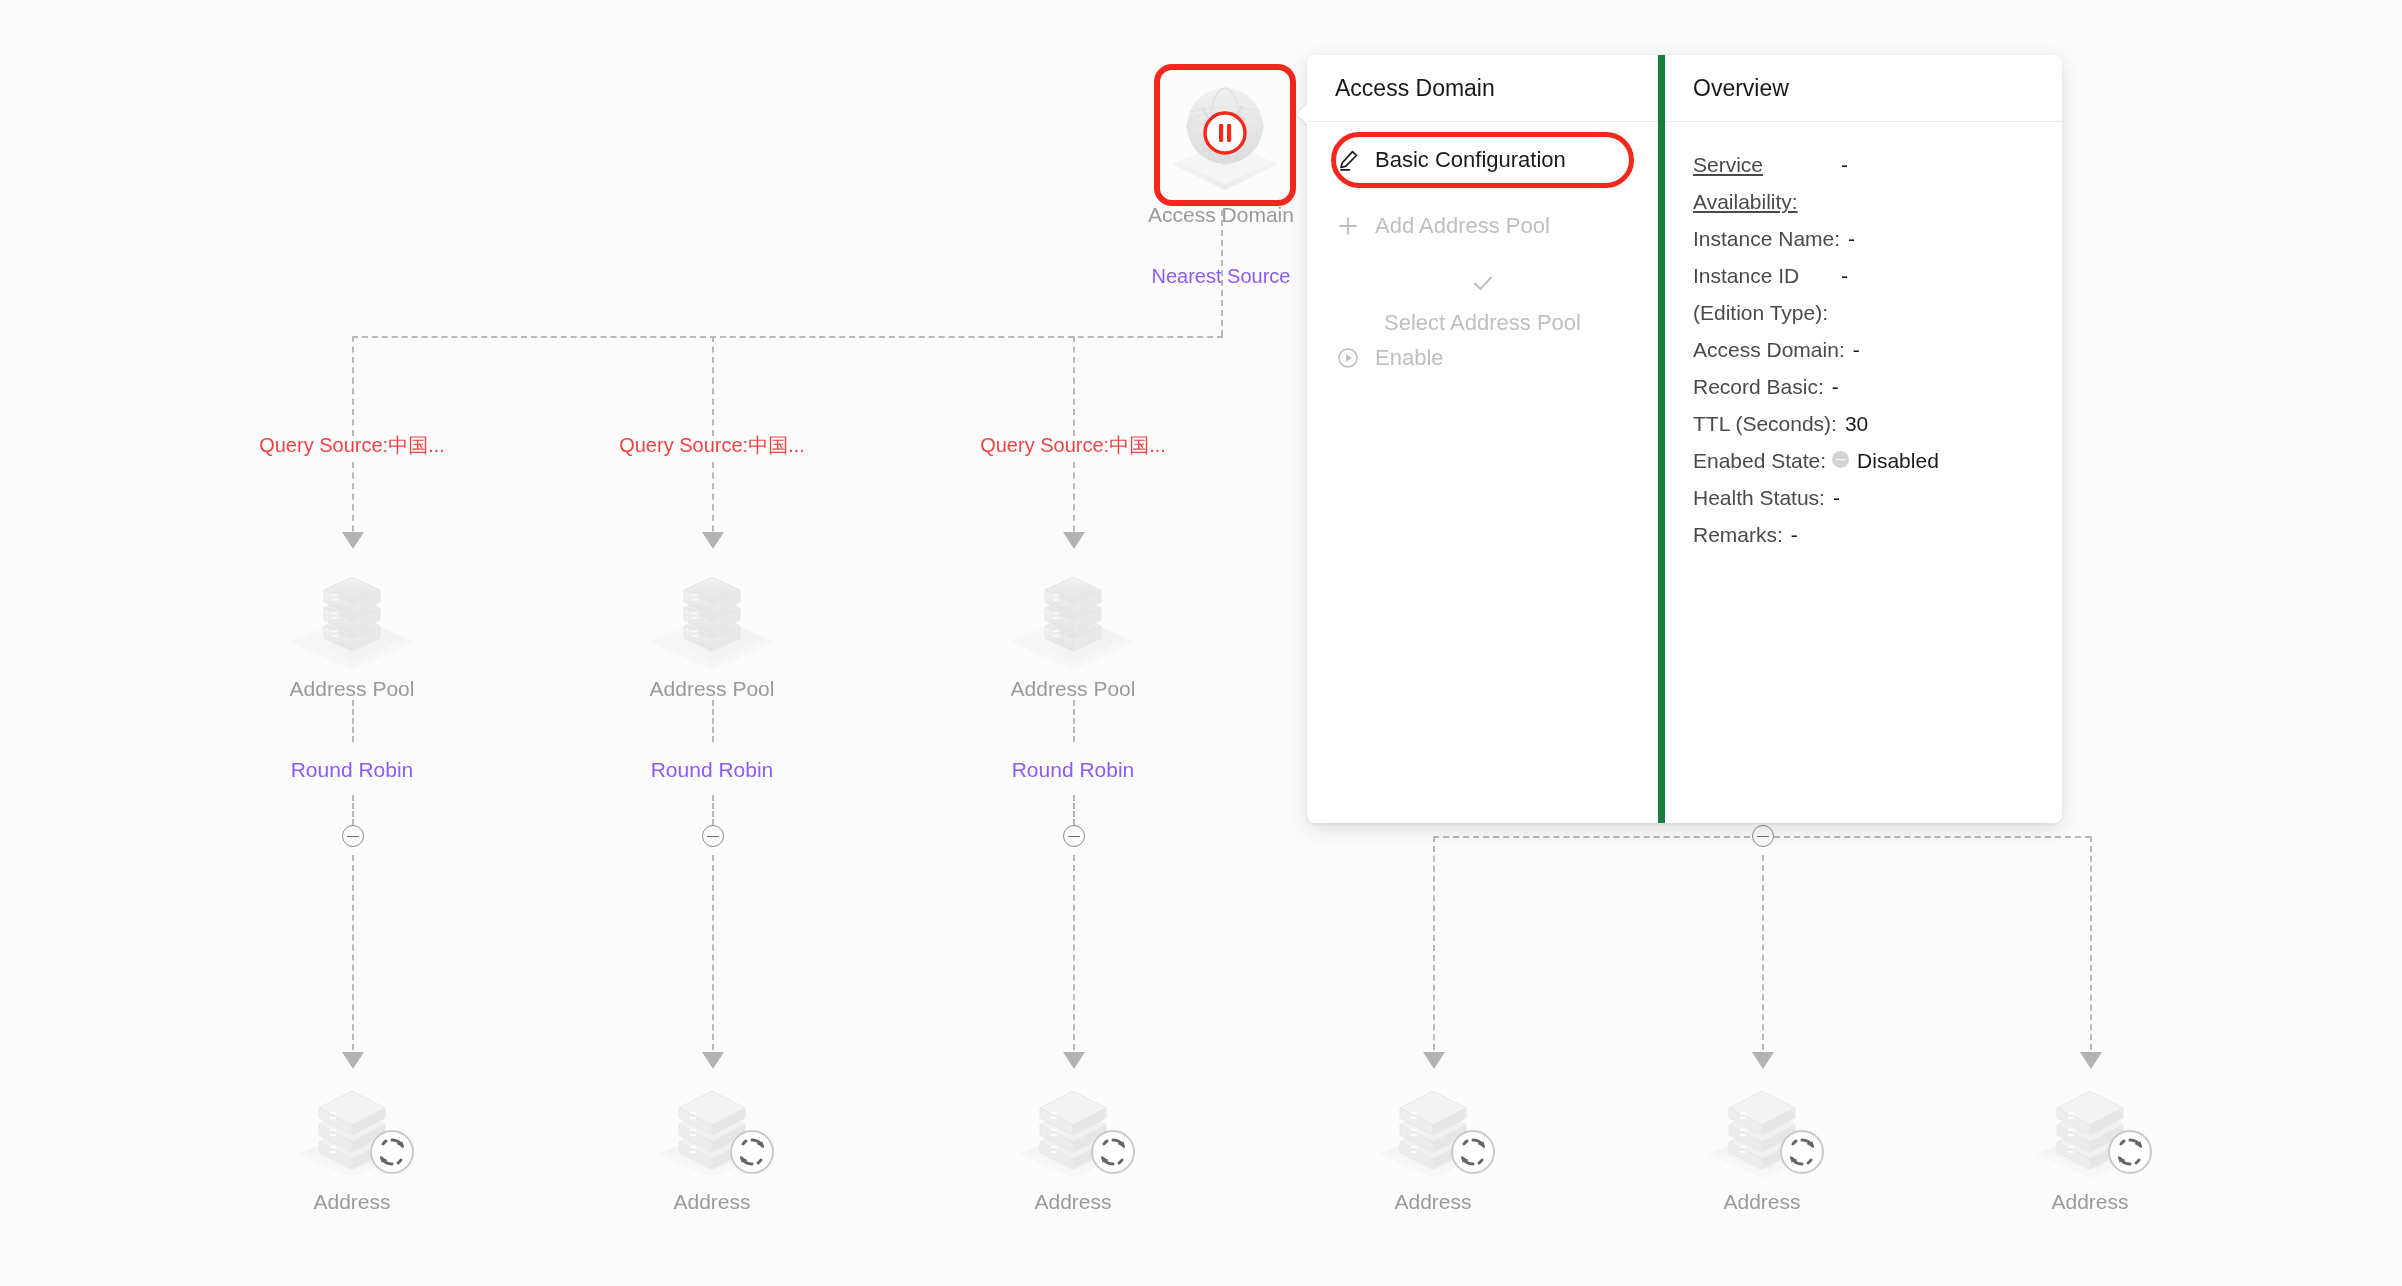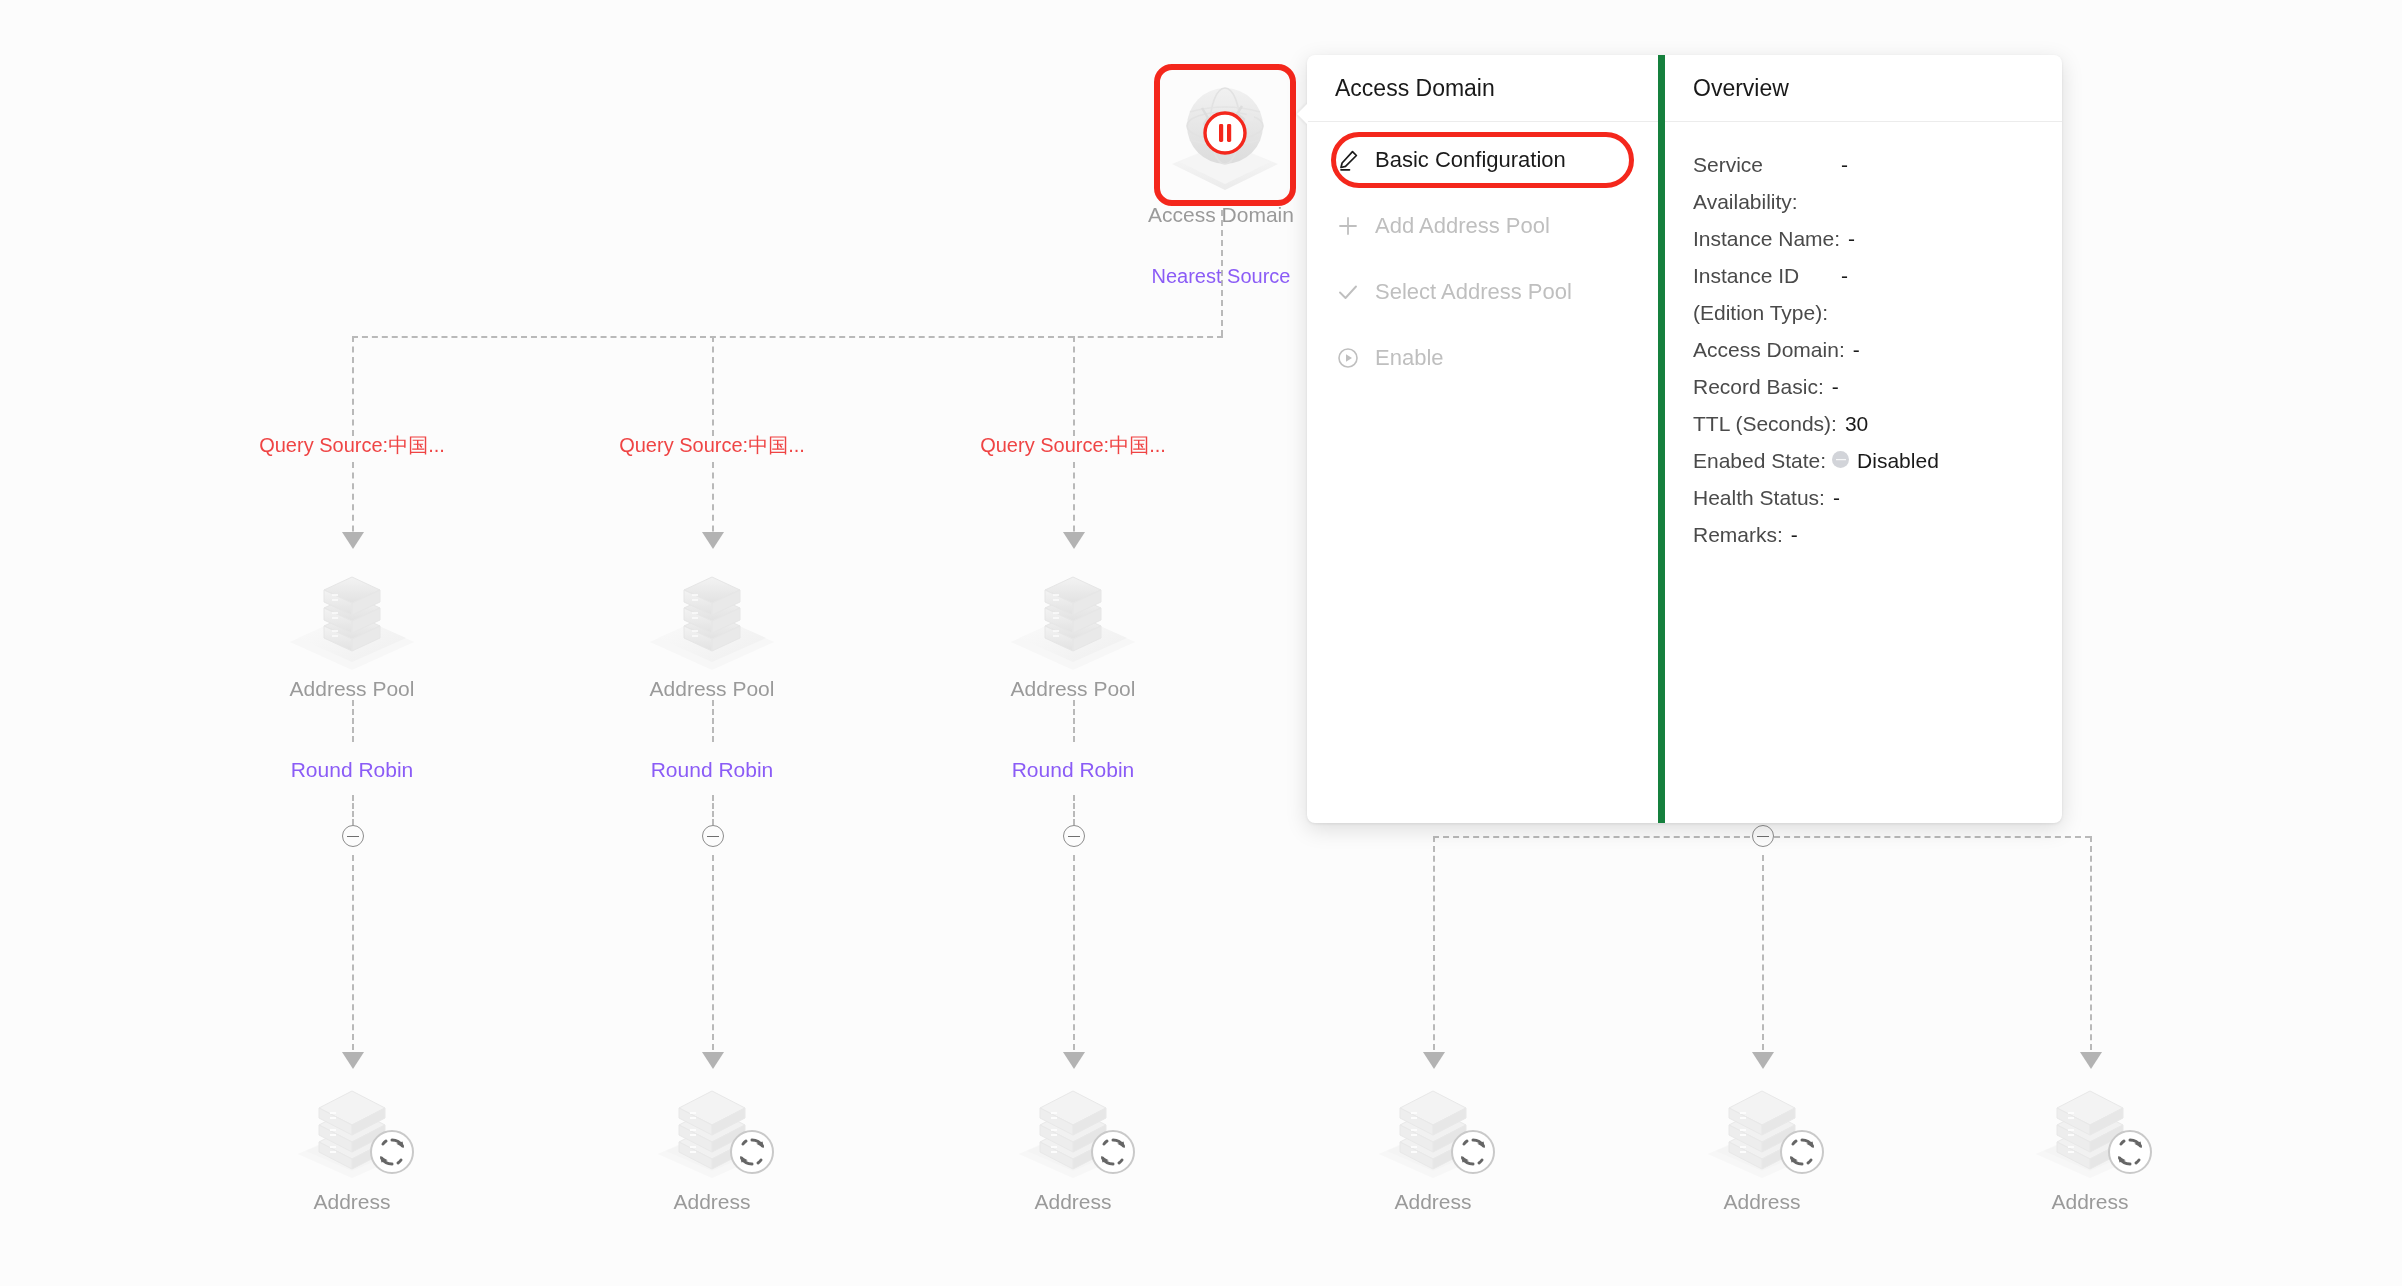--- a/index.html
+++ b/index.html
@@ -608,21 +608,21 @@
 
         <div class="menu-item" style="margin-top:22px;">
           <span class="mi-icon">
             <svg width="24" height="24" viewBox="0 0 24 24" fill="none" stroke="#bfbfbf" stroke-width="1.8" stroke-linecap="round">
               <path d="M12 4 L12 20 M4 12 L20 12"></path>
             </svg>
           </span>
           <span>Add Address Pool</span>
         </div>
 
-        <div class="menu-item" style="margin-top:22px;">
+        <div class="menu-item" style="margin-top:22px;flex-direction:column;">
           <span class="mi-icon">
             <svg width="24" height="24" viewBox="0 0 24 24" fill="none" stroke="#bfbfbf" stroke-width="1.9" stroke-linecap="round" stroke-linejoin="round">
               <path d="M4 12.5 L9.5 18 L20 6.5"></path>
             </svg>
           </span>
           <span>Select Address Pool</span>
         </div>
 
         <div class="menu-item" style="margin-top:22px;">
           <span class="mi-icon">
@@ -634,21 +634,21 @@
           <span>Enable</span>
         </div>
 
       </div>
     </div>
 
     <div class="panel-col right">
       <div class="panel-head">Overview</div>
       <div class="ov-body">
 
-        <div class="ov-row ov-stack" style="line-height:37px; display:block;">
+        <div class="ov-row ov-stack" style="line-height:37px; display:block;text-decoration:underline;">
           <span class="ov-key2">Service</span>
           <span class="ov-dash">-</span>
           <span class="ov-key2">Availability:</span>
         </div>
 
 
         <div class="ov-row">
           <span class="ov-key">Instance Name:</span>
           <span class="ov-val">-</span>
         </div>

